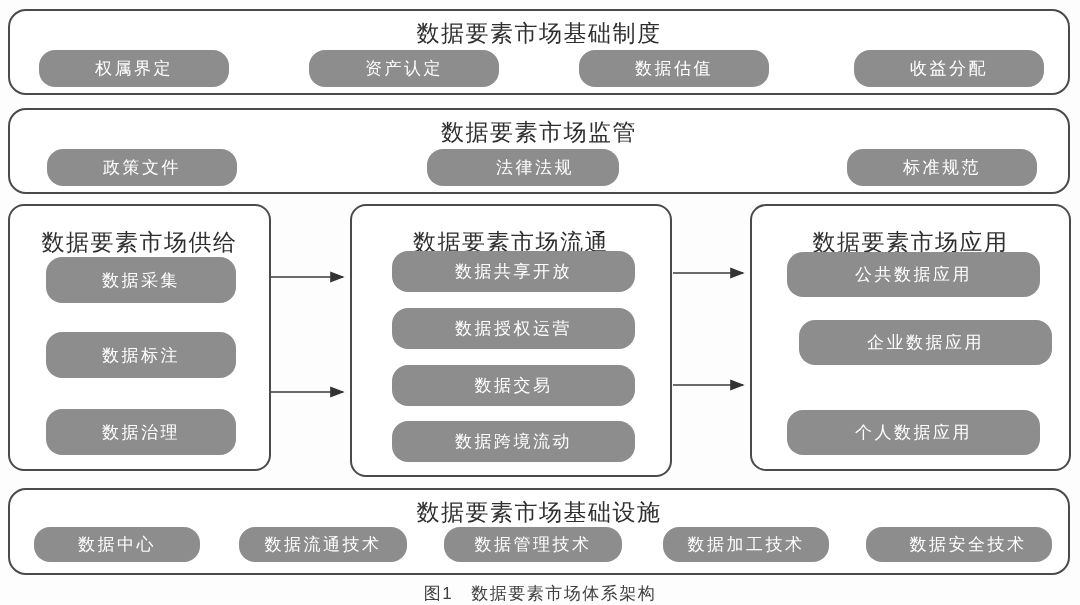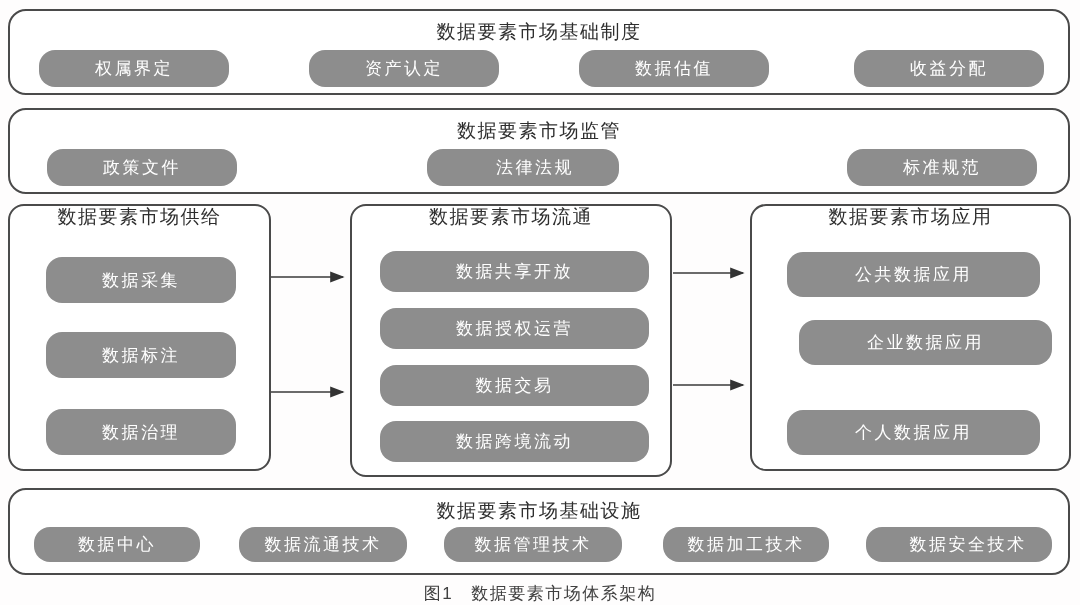--- a/index.html
+++ b/index.html
@@ -12,21 +12,21 @@
   
   .band {
     position:absolute; left:8px; width:1062px;
     border:2px solid var(--box_border,#4a4a4a); border-radius:18px;
     background:#ffffff; box-sizing:border-box;
   }
   #band-institutions { top:9px;  height:86px; }
   #band-regulation   { top:108px; height:86px; }
   #band-infrastructure { top:488px; height:87px; }
   .band-title, .col-title {
-    text-align:center; font-size:19px; letter-spacing:1.5px;
+    text-align:center; font-size:23px; letter-spacing:1.5px;
     color:#2e2e2e; line-height:1;
   }
   .band-title { margin-top:11px; }
   
   .pill {
     position:absolute; background:var(--pill_bg,#8d8d8d);
     color:var(--pill_text,#ffffff); border-radius:16px;
     display:flex; align-items:center; justify-content:center;
     font-size:17px; letter-spacing:2.5px; white-space:nowrap;
   }
@@ -50,26 +50,26 @@
   #pill-data-security-tech    { left:856px; width:168px;padding-left:18px; }
   
   .col {
     position:absolute; top:204px;
     border:2px solid var(--box_border,#4a4a4a); border-radius:16px;
     background:#ffffff; box-sizing:border-box;
   }
   #col-supply      { left:8px;   width:263px; height:267px; }
   #col-circulation { left:350px; width:322px; height:273px; }
   #col-application { left:750px; width:321px; height:267px; }
-  .col-title { margin-top:1px; }
+  .col-title { margin-top:25px; }
   .p-supply { left:36px; width:190px; height:46px; }
   #pill-data-collection { top:51px; }
   #pill-data-annotation { top:126px; }
   #pill-data-governance { top:203px; }
-  .p-circ { left:28px; width:269px; height:41px; }
+  .p-circ { left:40px; width:243px; height:41px; }
   #pill-data-sharing-openness   { top:45px; }
   #pill-data-authorized-operation { top:102px; }
   #pill-data-trading            { top:159px; }
   #pill-data-cross-border-flow  { top:215px; }
   .p-app { left:35px; width:253px; height:45px; }
   #pill-public-data-application     { top:46px;text-align:right; }
   #pill-enterprise-data-application { top:114px;margin-left:12px; }
   #pill-personal-data-application   { top:204px; }
   
   .arrows { position:absolute; left:0; top:0; width:1080px; height:605px; pointer-events:none; }

